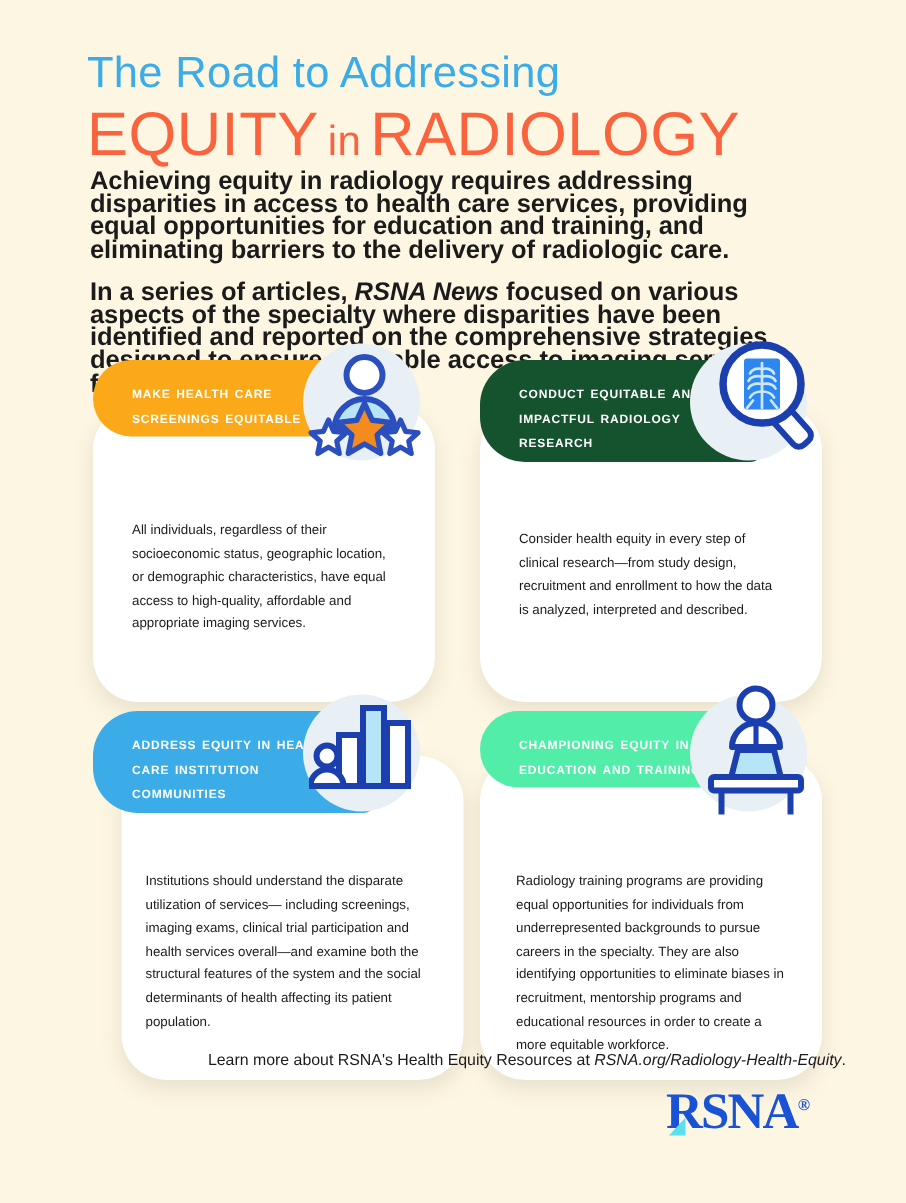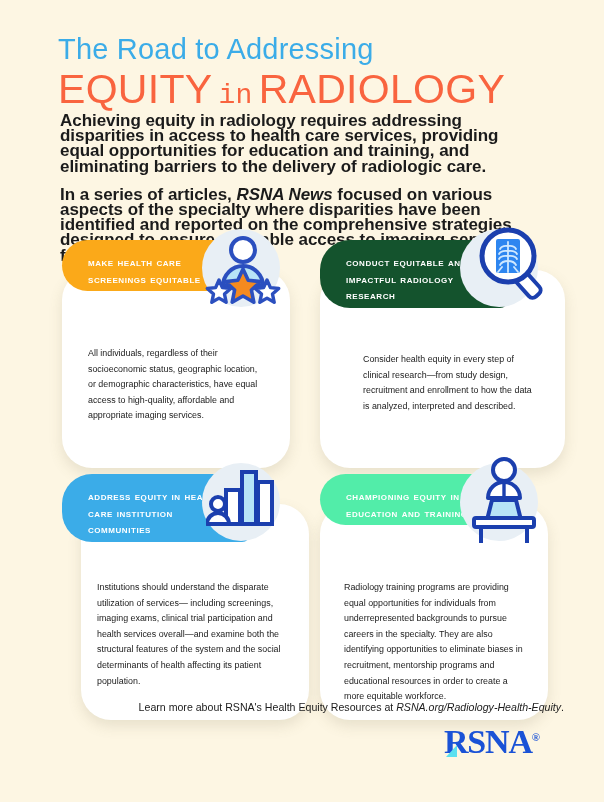--- a/index.html
+++ b/index.html
@@ -76,21 +76,21 @@
 
   
   #card1{left:62px;top:224px;}
   #card1 .card-body{height:198px;}
   #card1 .card-head{background:#FBA919;}
   #card1 .card-text{margin:76px 0 0 26px;width:175px;}
   #card1 .icon-circle{left:140px;top:5px;}
   #card1 .icon-wrap{left:135px;top:0px;}
 
   #card2{left:320px;top:224px;}
-  #card2 .card-body{height:198px;padding-left:17px;}
+  #card2 .card-body{height:198px;}
   #card2 .card-head{background:#F9643F;}
   #card2 .card-text{margin:82px 0 0 26px;width:175px;}
   #card2 .icon-circle{left:140px;top:5px;}
   #card2 .icon-wrap{left:132px;top:-2px;}
 
   #card3{left:62px;top:458px;}
   #card3 .card-body{height:216px;margin-left:19px;}
   #card3 .card-head{background:#3BACE8;}
   #card3 .card-text{margin:76px 0 0 16px;width:196px;}
   #card3 .icon-circle{left:140px;top:5px;}
@@ -127,21 +127,21 @@
   }
 </style>
 </head>
 <body style="background: rgb(253, 246, 227);">
 
 <div class="page">
 
   <div class="title-block">
     <div class="title-line1">The Road to Addressing</div>
     <div class="title-line2">
-      <span>EQUITY</span><span class="small" style="margin:0 6px;font-family:Liberation Mono, monospace;">in</span><span>RADIOLOGY</span>
+      <span>EQUITY</span><span class="small" style="margin:0 6px;">in</span><span>RADIOLOGY</span>
     </div>
   </div>
 
   <div class="intro">
     <p>Achieving equity in radiology requires addressing disparities in access to health care services, providing equal opportunities for education and training, and eliminating barriers to the delivery of radiologic care.</p>
     <p><span>In a series of articles, </span><i>RSNA News</i><span> focused on various aspects of the specialty where disparities have been identified and reported on the comprehensive strategies designed to ensure equitable access to imaging services for all communities.</span></p>
   </div>
 
   <div class="card" id="card1">
     <div class="card-body">

